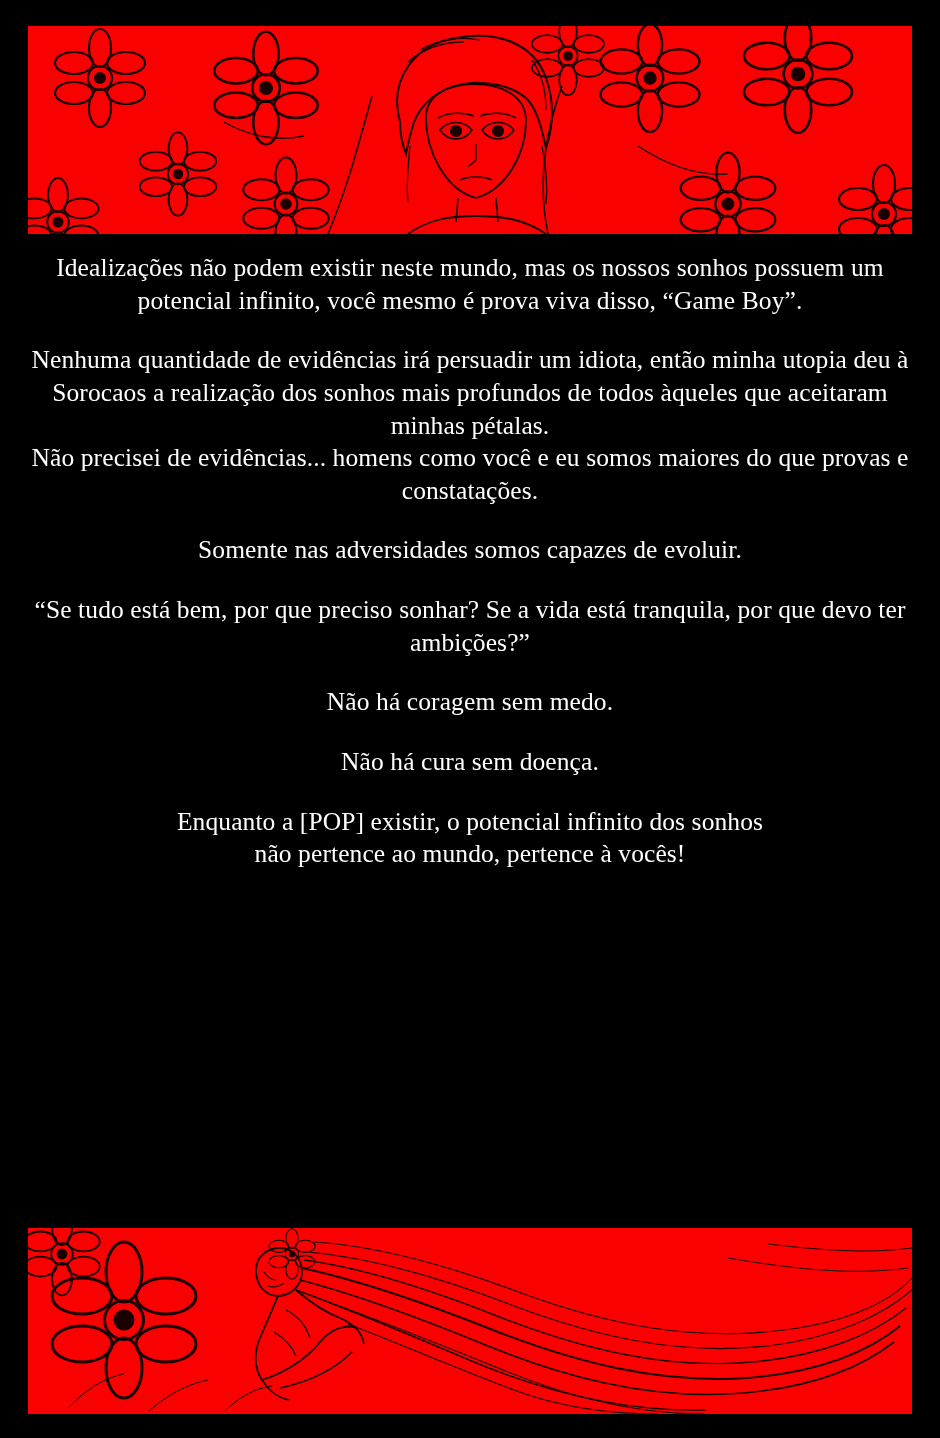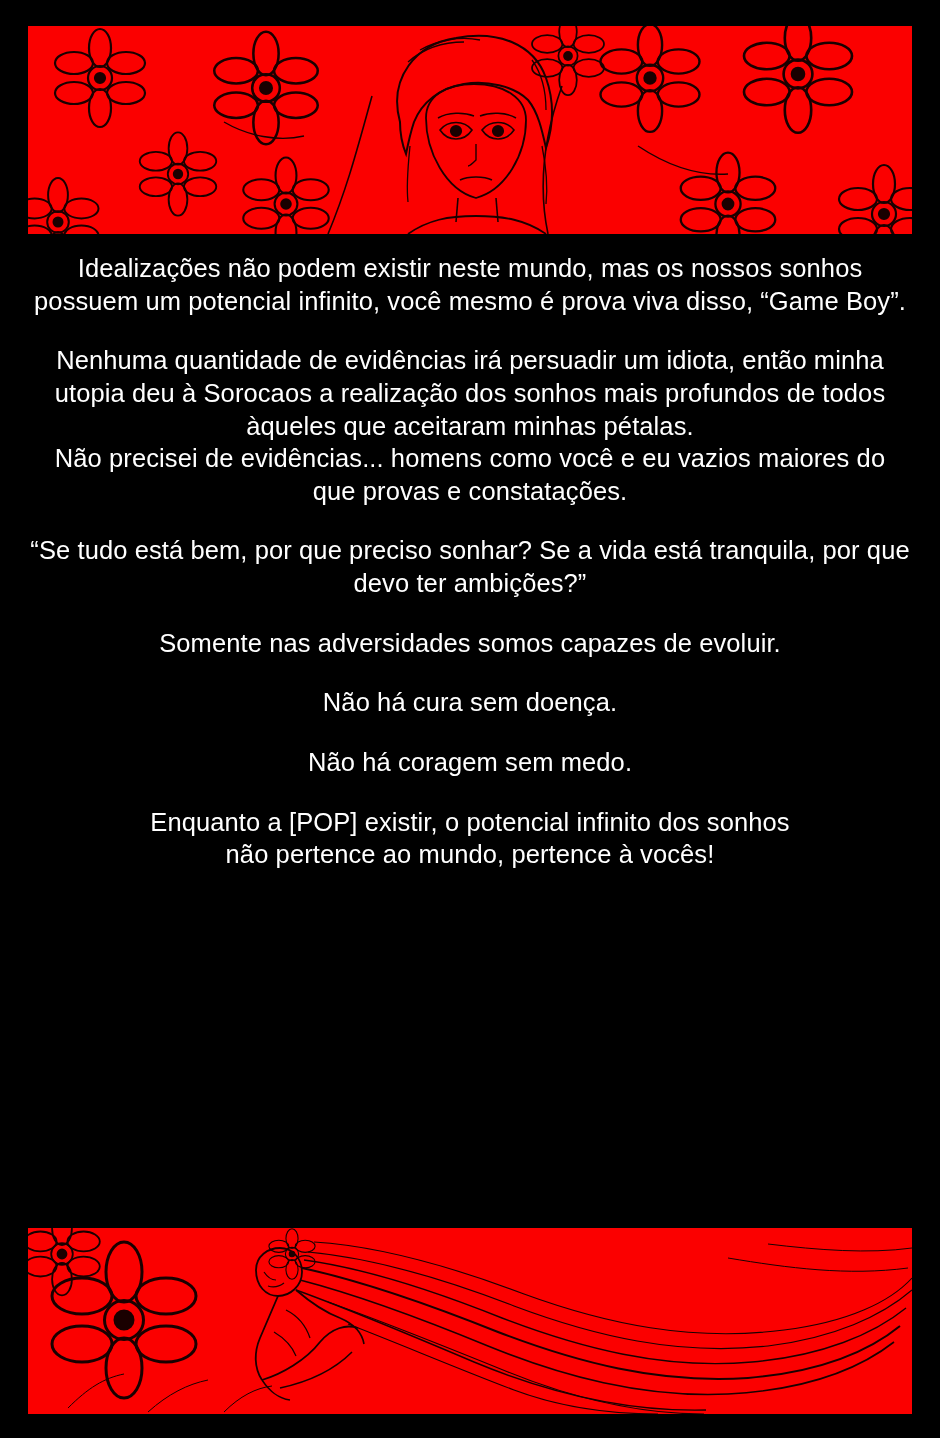--- a/index.html
+++ b/index.html
@@ -46,21 +46,21 @@
   }
 
   
   .text-block {
     position: absolute;
     left: 30px;
     top: 252px;
     width: 880px;
     text-align: center;
     color: #ffffff;
-    font-family: Liberation Sans, sans-serif;
+    font-family: Liberation Serif, serif;
     font-size: 25.5px;
     line-height: 1.28;
     letter-spacing: 0.1px;
   }
   .para {
     margin: 0 0 27px 0;
     white-space: pre-line;
   }
   .para:last-child { margin-bottom: 16px; }
 </style>
@@ -210,25 +210,25 @@
         <path d="M430 172 L428 196" stroke-width="1.6"></path>
         <path d="M468 172 L470 196" stroke-width="1.6"></path>
         <path d="M380 208 C400 194 420 190 448 190 C476 190 498 194 518 208" stroke-width="1.8"></path>
       </g>
     </svg>
   </div>
 
   <div class="text-block">
     <p class="para">Idealizações não podem existir neste mundo, mas os nossos sonhos possuem um potencial infinito, você mesmo é prova viva disso, “Game Boy”.</p>
     <p class="para">Nenhuma quantidade de evidências irá persuadir um idiota, então minha utopia deu à Sorocaos a realização dos sonhos mais profundos de todos àqueles que aceitaram minhas pétalas.
-Não precisei de evidências... homens como você e eu vazios maiores do que provas e constatações.</p>
+Não precisei de evidências... homens como você e eu somos maiores do que provas e constatações.</p>
+    <p class="para">Somente nas adversidades somos capazes de evoluir.</p>
     <p class="para">“Se tudo está bem, por que preciso sonhar? Se a vida está tranquila, por que devo ter ambições?”</p>
-    <p class="para">Somente nas adversidades somos capazes de evoluir.</p>
+    <p class="para">Não há coragem sem medo.</p>
     <p class="para">Não há cura sem doença.</p>
-    <p class="para">Não há coragem sem medo.</p>
     <p class="para">Enquanto a [POP] existir, o potencial infinito dos sonhos
 não pertence ao mundo, pertence à vocês!</p>
   </div>
 
   <div class="panel" id="panel-bottom">
     <svg viewBox="0 0 884 186" preserveAspectRatio="none">
       <rect x="0" y="0" width="884" height="186" fill="#fb0000"></rect>
       <g fill="none" stroke="#1a0000" stroke-width="2">
 
         <g transform="translate(96,92) scale(1.5)">

